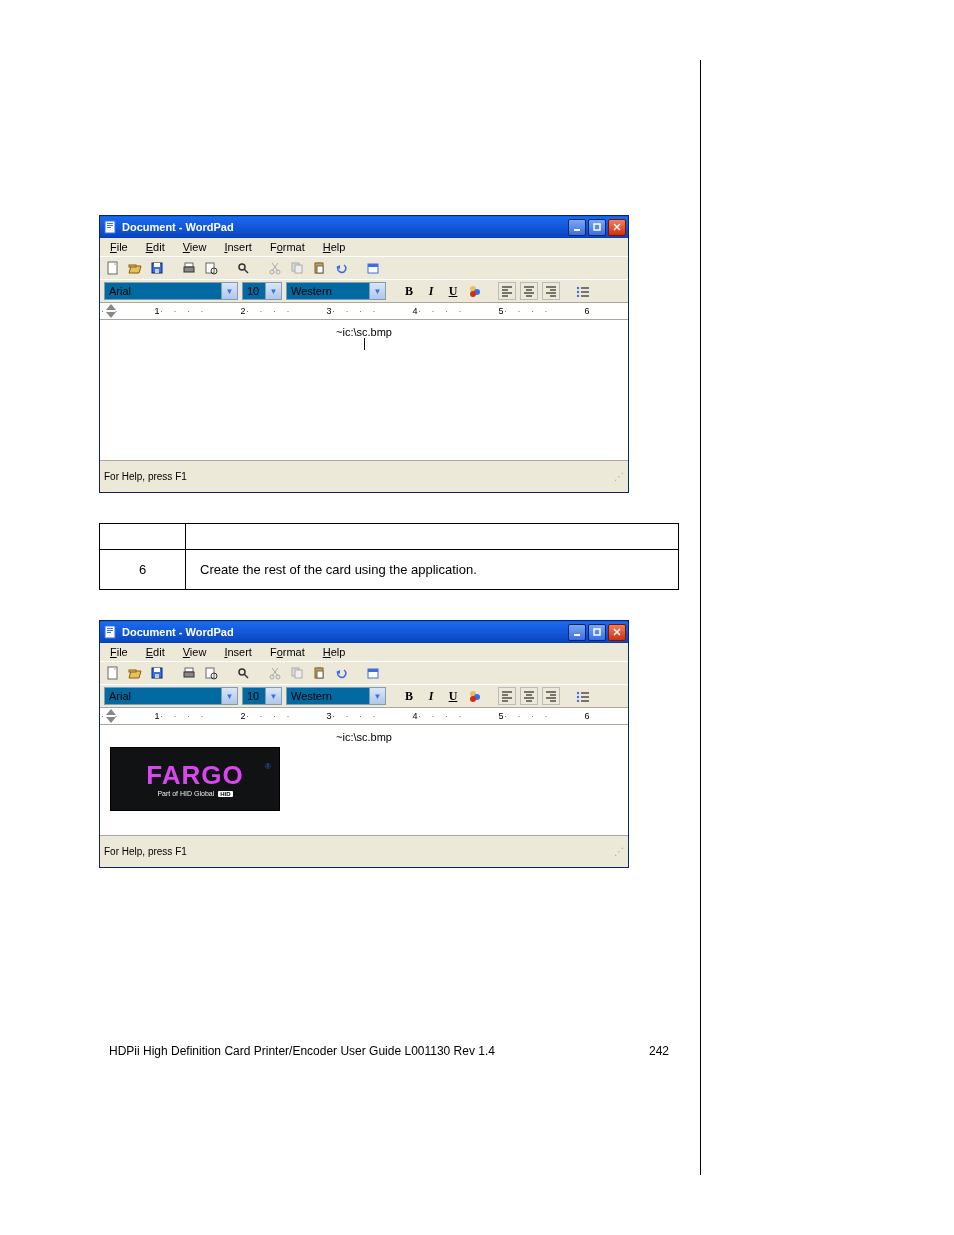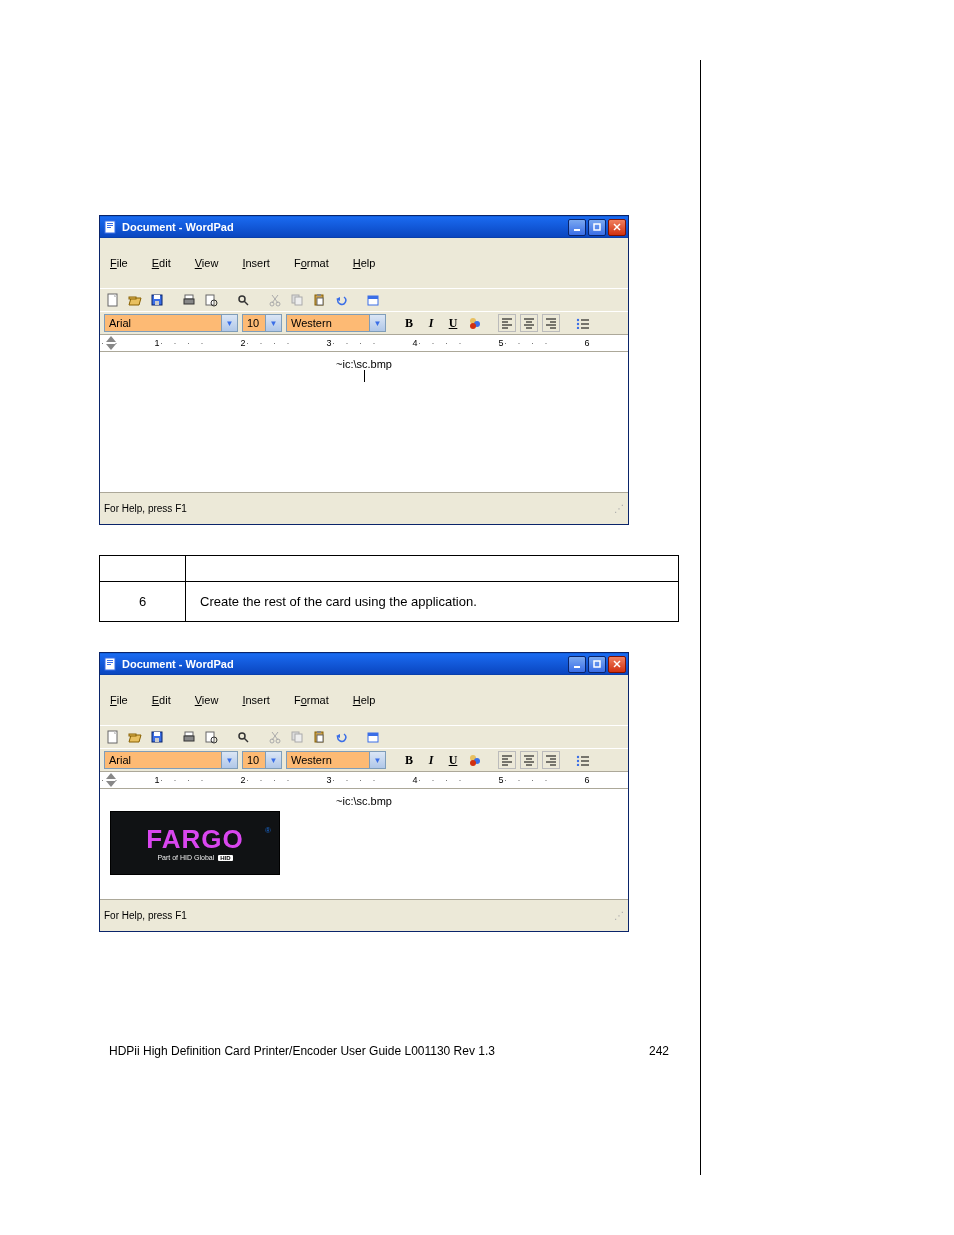--- a/index.html
+++ b/index.html
@@ -62,23 +62,23 @@
     background: linear-gradient(#7aa8f0, #3a6ee7);
     border: 1px solid #0a246a;
     border-radius: 2px;
     color: #fff;
     display: inline-flex; align-items: center; justify-content: center;
     font-size: 9px; font-weight: bold;
   }
   .win-btn.close { background: linear-gradient(#f08060, #d03010); border-color: #801000; }
   .menubar {
     display: flex;
-    gap: 12px;
+    gap: 6px;
     font-size: 11px;
-    padding: 18px 4px;
+    padding: 2px 4px;
     background: #ece9d8;
     color: #000;
   }
   .menubar span { padding: 1px 6px; }
   .menubar span u { text-decoration: underline; }
   .toolbar {
     display: flex;
     align-items: center;
     gap: 4px;
     padding: 2px 4px;
@@ -95,21 +95,21 @@
   .fmtbar {
     display: flex; align-items: center; gap: 4px;
     padding: 2px 4px;
     background: #ece9d8;
     border-top: 1px solid #fff;
     font-size: 11px;
   }
   .combo {
     display: flex; align-items: center;
     border: 1px solid #7f9db9;
-    background: #fdba74;
+    background: #0369a1;
     height: 18px;
     font-size: 11px;
   }
   .combo .cval { padding: 0 4px; }
   .combo .carrow {
     width: 16px; height: 16px; background: linear-gradient(#dbe6f5,#b0c7e8);
     border-left: 1px solid #7f9db9;
     display: inline-flex; align-items: center; justify-content: center;
     color: #3a6ee7; font-size: 8px;
   }
@@ -657,18 +657,18 @@
       </div>
       <div class="statusbar">
         <span>For Help, press F1</span>
         <span class="grip">⋰</span>
       </div>
     </div>
 
   </div>
 
   <div class="footer">
-    <span>HDPii High Definition Card Printer/Encoder User Guide    L001130 Rev 1.3</span>
+    <span>HDPii High Definition Card Printer/Encoder User Guide    L001130 Rev 1.4</span>
     <span class="pg">242</span>
   </div>
 </div>
 
 <div class="sidebar-rule"></div>
 
 </body></html>

